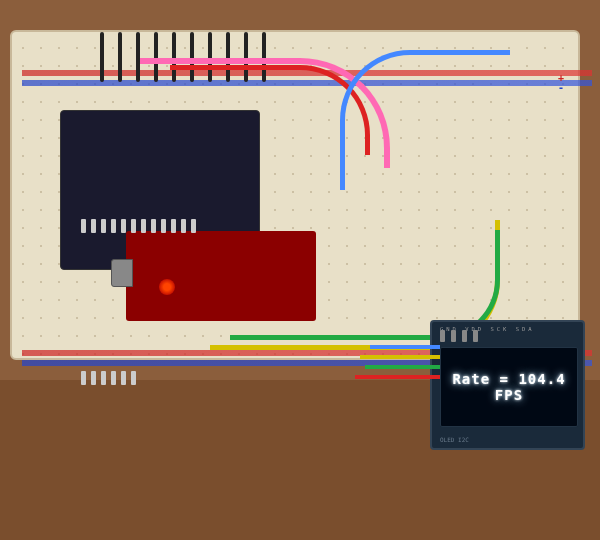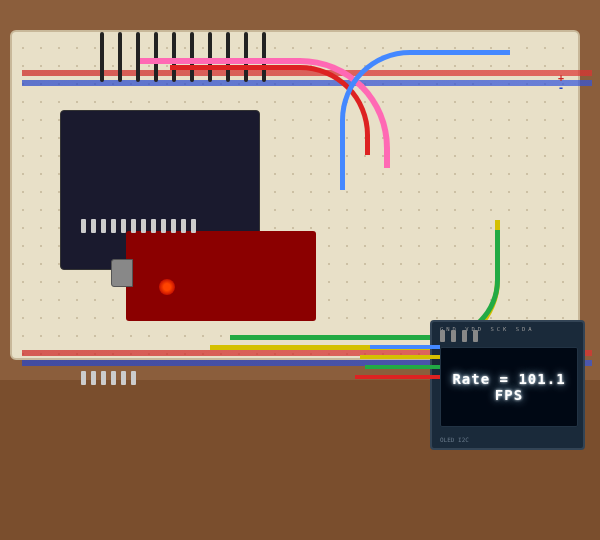--- a/index.html
+++ b/index.html
@@ -281,21 +281,21 @@
     <div style="position:absolute;top:4px;left:8px;color:#999;font-size:5.5px;letter-spacing:3px;">GND VDD SCK SDA</div>
 
     <div class="oled-pins">
       <div class="oled-pin"></div>
       <div class="oled-pin"></div>
       <div class="oled-pin"></div>
       <div class="oled-pin"></div>
     </div>
 
     <div class="oled-screen">
-      <div class="oled-text">Rate = 101.1 FPS</div>
+      <div class="oled-text">Rate = 104.4 FPS</div>
     </div>
 
     <div style="position:absolute;bottom:5px;left:8px;color:#667788;font-size:6px;">OLED I2C</div>
   </div>
 
   <div style="position:absolute;top:345px;left:370px;width:70px;height:4px;background:#4488ff;"></div>
   <div style="position:absolute;top:355px;left:360px;width:80px;height:4px;background:#d4c000;"></div>
   <div style="position:absolute;top:365px;left:365px;width:75px;height:4px;background:#22aa44;"></div>
   <div style="position:absolute;top:375px;left:355px;width:85px;height:4px;background:#dd2222;"></div>
 

